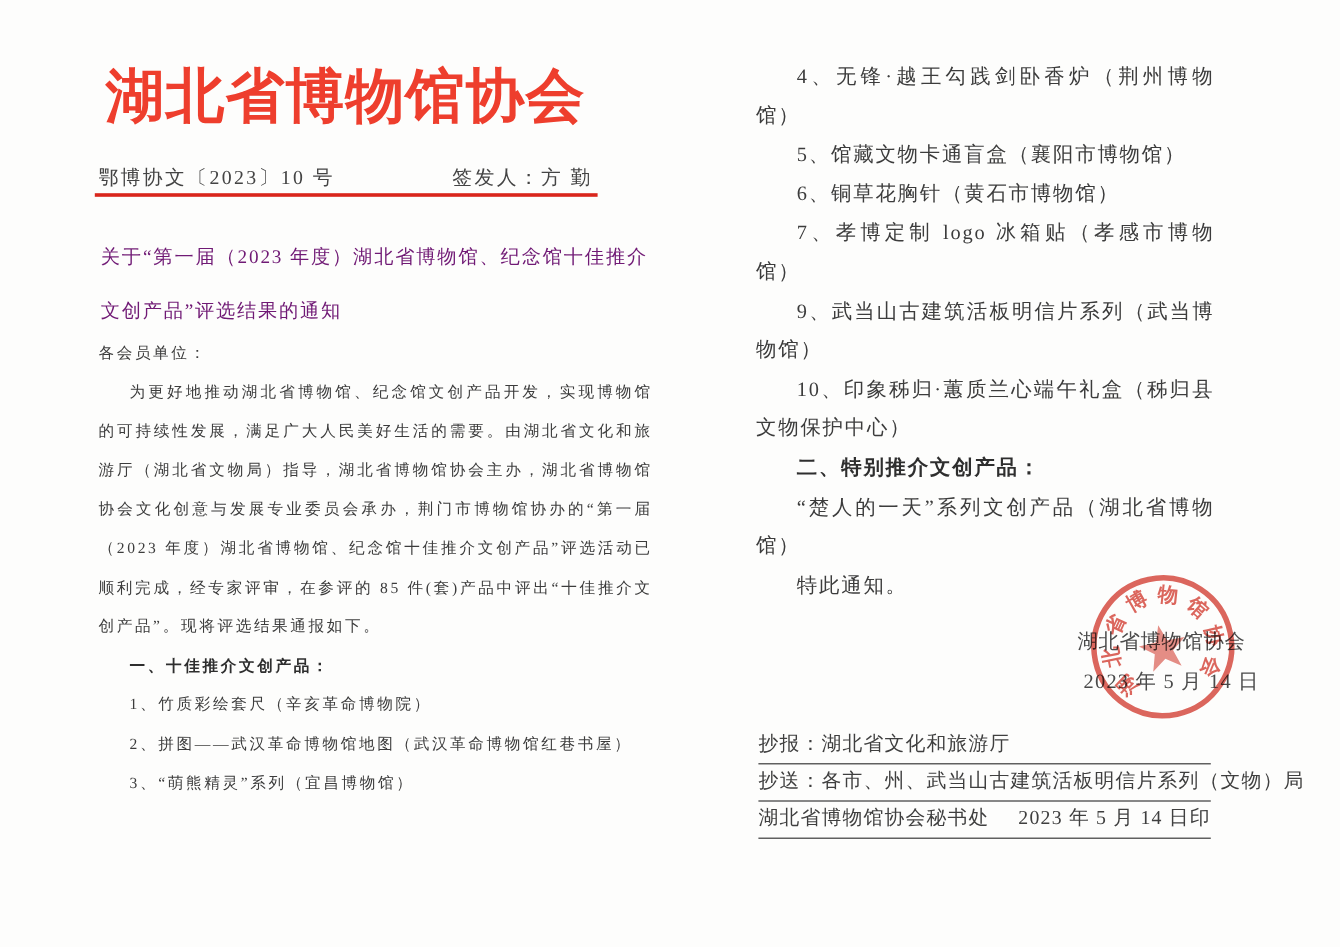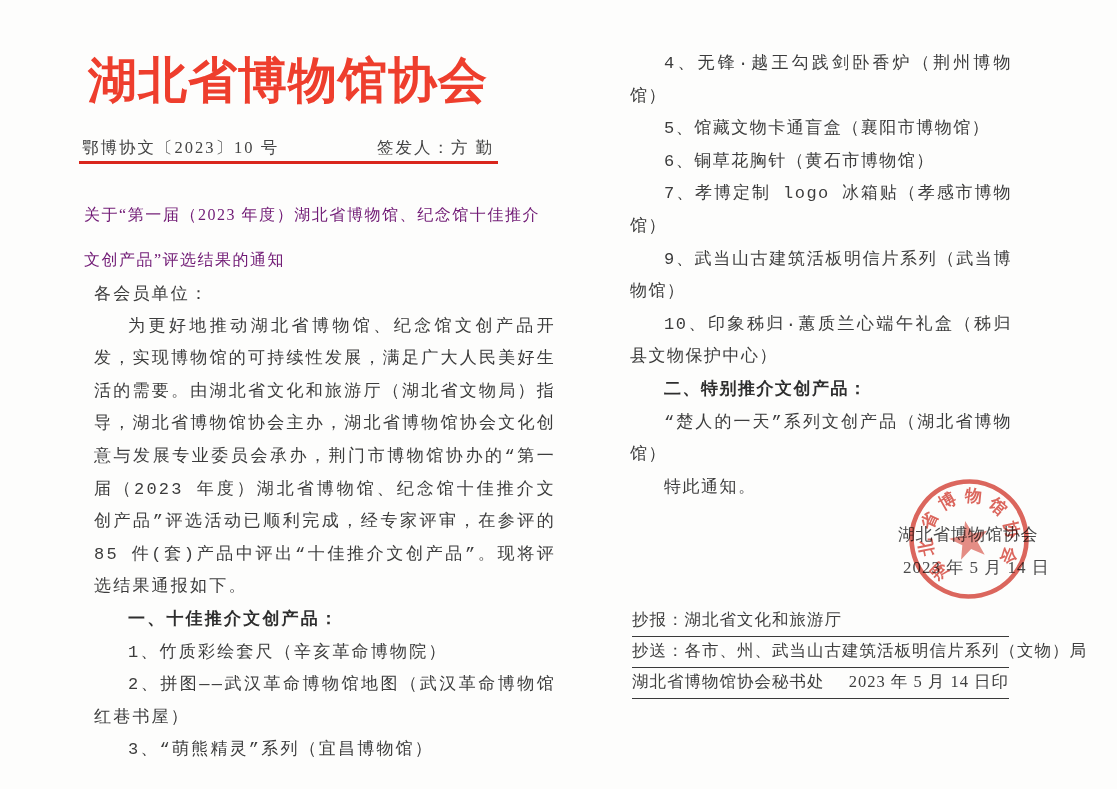--- a/index.html
+++ b/index.html
@@ -28,26 +28,25 @@
     background: #d9261c;
   }
   .doc-title {
     position: absolute; left: 84px; top: 192px; width: 456px;
     font-size: 16px; font-weight: 400; line-height: 45px;
     letter-spacing: 1.5px; color: #701a75;
     text-align: justify;
   }
   .main-col {
     position: absolute; left: 82px; top: 278px; width: 462px;
-    font-size: 17px; line-height: 32.6px; letter-spacing: 2.2px;
+    font-size: 13px; line-height: 32.6px; letter-spacing: 2.2px;
     color: #3c3c3c;
-    margin-left: 12px;
   }
   .main-col p { text-align: justify; }
-  .indent { text-indent: 2em; font-family: Liberation Mono, monospace; }
+  .indent { text-indent: 2em; }
   .bold-heading { font-weight: 700; color: #2e2e2e; }
   .right-col {
     position: absolute; left: 630px; top: 48px; width: 382px;
     font-size: 17px; line-height: 32.6px; letter-spacing: 1.5px;
     color: #3c3c3c;
   }
   .right-col p { text-align: justify; }
   .sig-org {
     position: absolute; left: 898px; top: 523px; width: 140px;
     font-size: 17px; letter-spacing: 0.5px; color: #4a4a4a;

